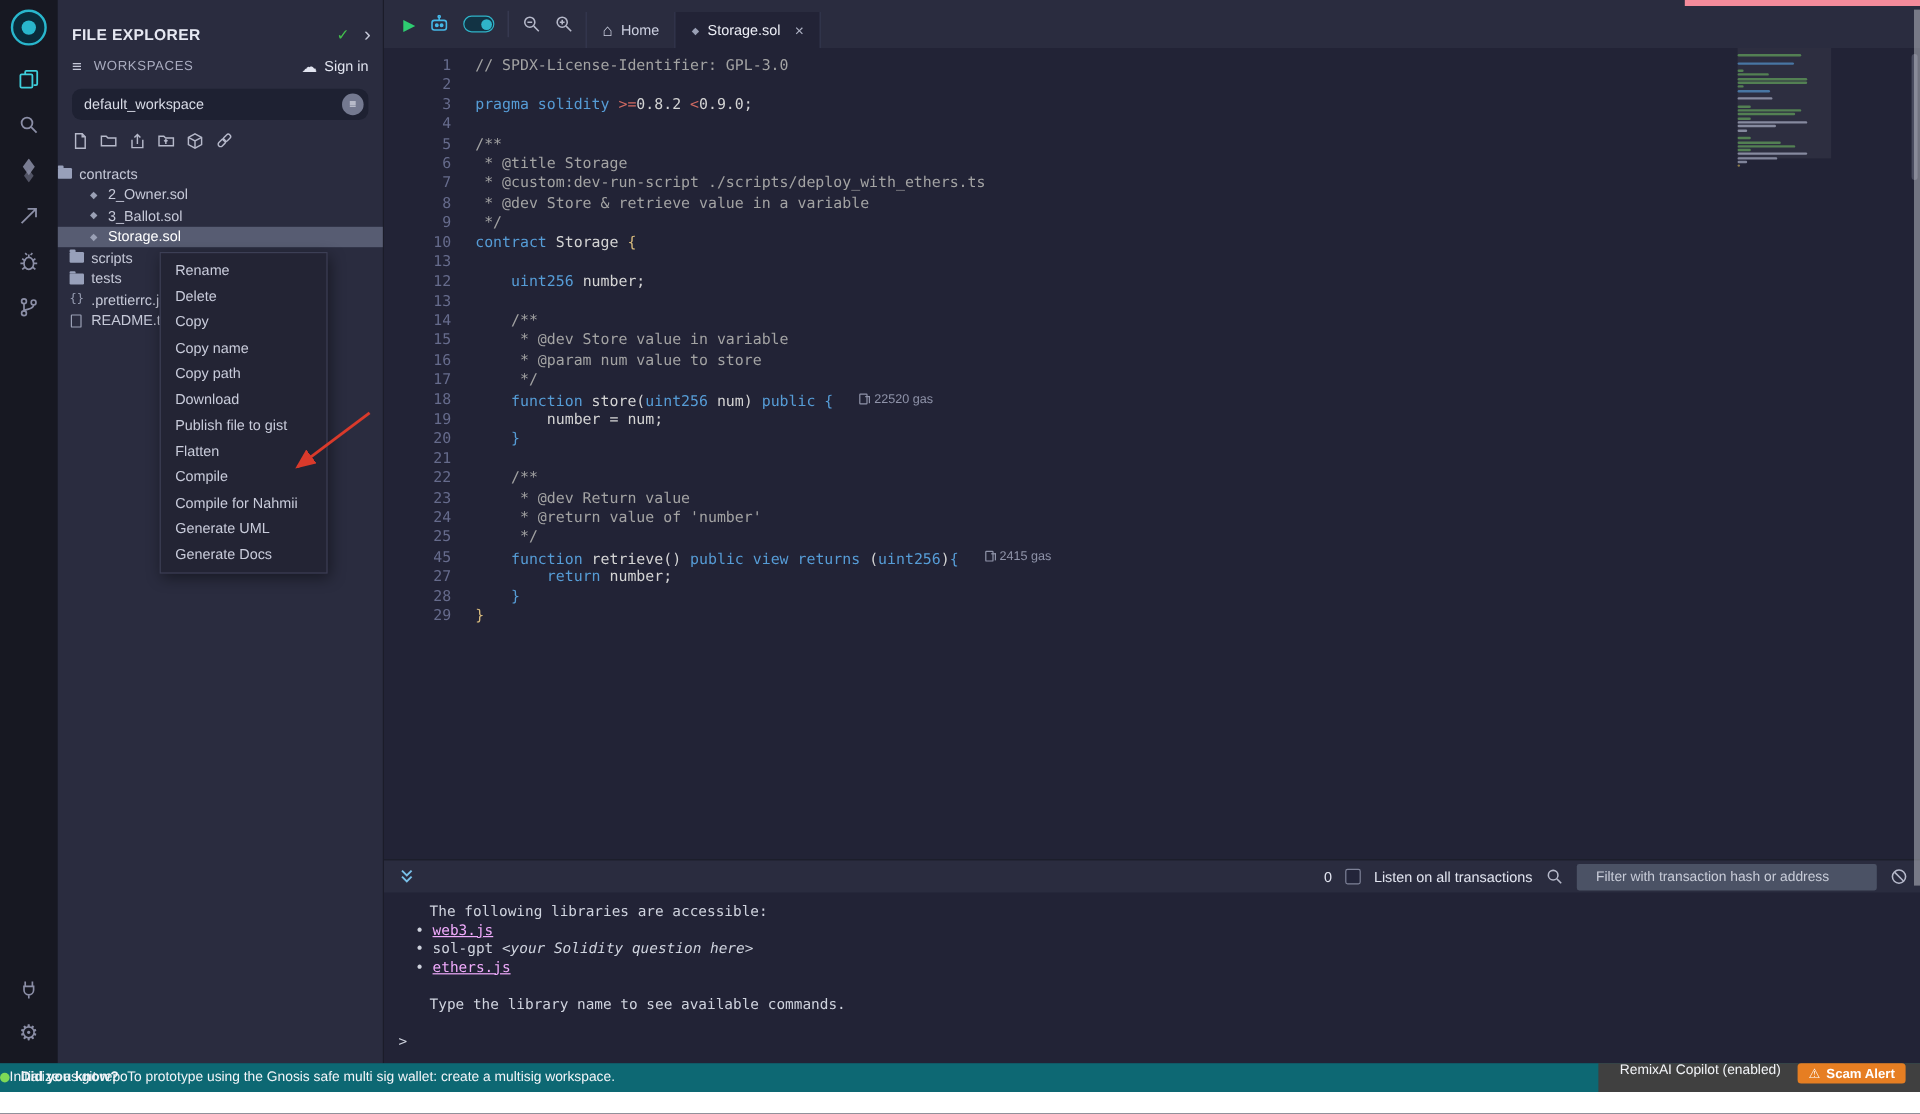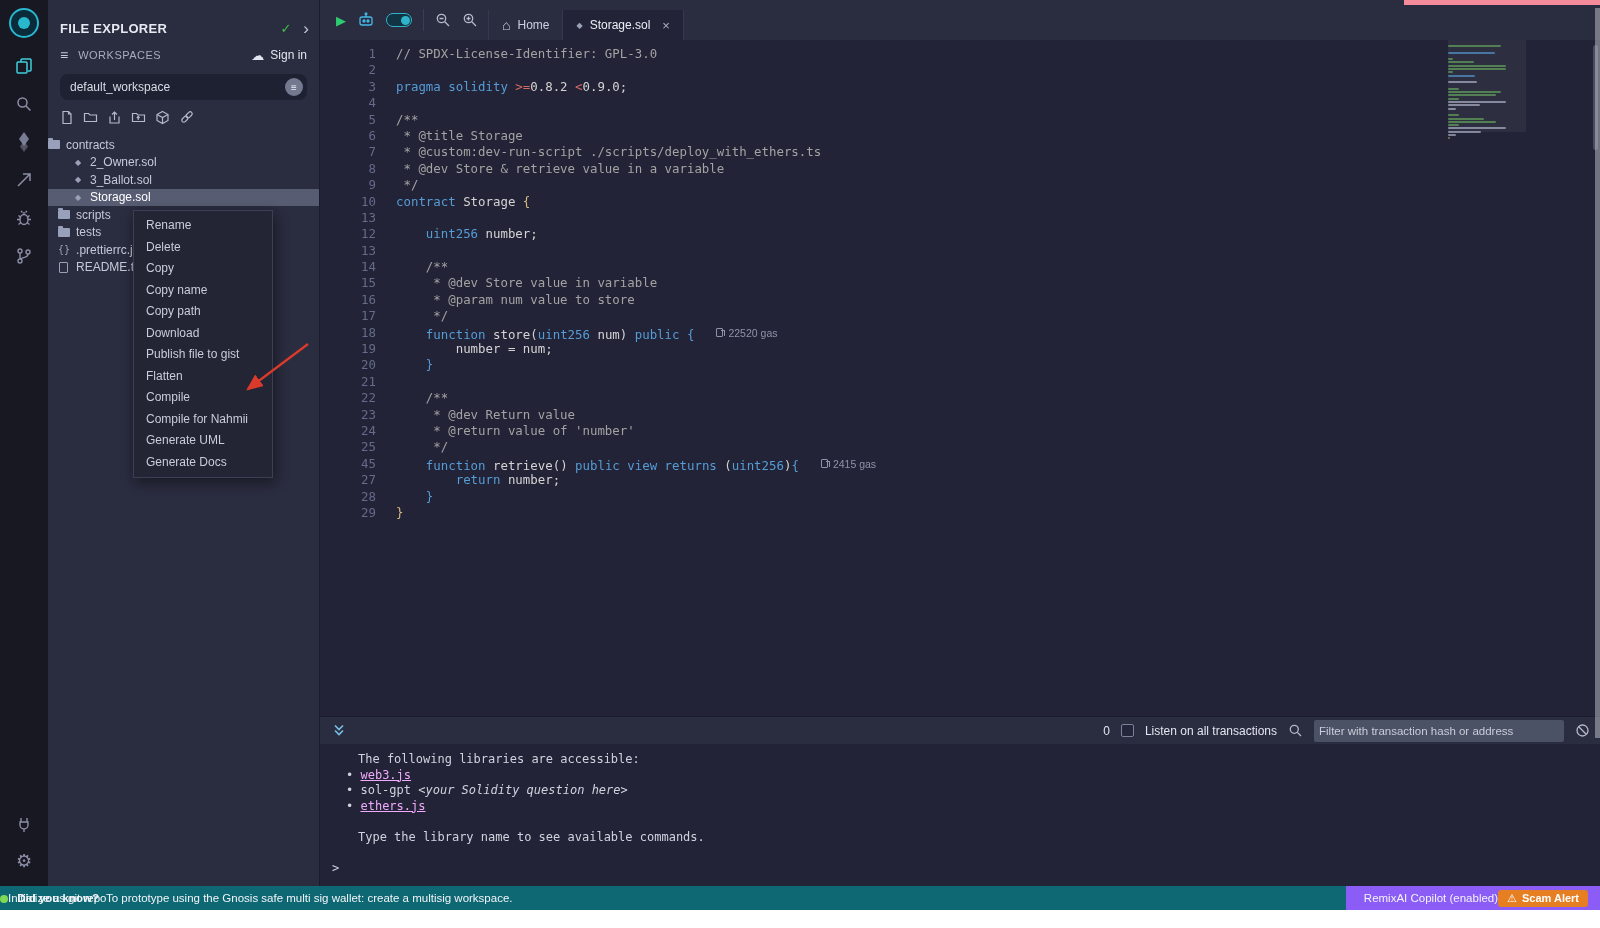--- a/index.html
+++ b/index.html
@@ -75,41 +75,41 @@
 .mm-line{height:2px;margin-bottom:1.3px;border-radius:1px}
 .edit-scroll{position:absolute;right:2px;top:5px;width:5px;height:105px;background:rgba(175,180,200,.28);border-radius:3px}
 
 
 .terminal-bar{position:absolute;top:716px;left:0;width:1280px;height:28px;background:#2a2c3f;border-top:1px solid #1b1c29;display:flex;align-items:center;padding:0 10px 0 12px}
 .tb-chevrons{cursor:pointer;display:flex;align-items:center}
 .tb-right{margin-left:auto;display:flex;align-items:center;gap:11px}
 .tb-count{color:#e2e5f0;font-size:12px}
 .checkbox{width:13px;height:13px;border:1px solid #7e8298;border-radius:2px;background:#23253a;cursor:pointer}
 .listen{color:#e2e5f0;font-size:12px}
-.filter-input{width:250px;height:22px;background:#4b5265;border:none;border-radius:2px;color:#e8eaf2;font-size:11.5px;padding:0 5px;outline:none;font-family:"Liberation Sans",sans-serif}
+.filter-input{width:250px;height:22px;background:#4b5265;border:none;border-radius:2px;color:#e8eaf2;font-size:11.5px;padding:0 16px;outline:none;font-family:"Liberation Sans",sans-serif}
 .filter-input::placeholder{color:#c9cdd9}
 .terminal{position:absolute;top:744px;left:0;width:1280px;height:142px;background:#222336;font-family:"DejaVu Sans Mono",monospace;font-size:12px;line-height:15.5px;color:#cfd3de;padding-top:8px}
 .term-line{white-space:pre}
 .pad0{padding-left:12px}.pad1{padding-left:38px}.pad2{padding-left:26px}
 .tt-pl{color:#cfd3de}
 .tt-link{color:#f0abfc;text-decoration:underline;cursor:pointer}
 .tt-it{color:#cfd3de;font-style:italic}
 
 
 .context-menu{position:absolute;left:133px;top:210px;width:140px;background:#232434;border:1px solid #3c3f55;box-shadow:2px 4px 12px rgba(0,0,0,.45);padding:4px 0;z-index:50}
 .menu-item{height:21.5px;line-height:21.5px;padding-left:12px;font-size:12px;color:#c9ccdb;cursor:pointer;white-space:nowrap}
 .arrow-svg{position:absolute;left:216px;top:332px;z-index:70;pointer-events:none}
 
 
 .status-bar{position:absolute;left:0;top:886px;width:1600px;height:24px;background:#0d6873;display:flex;align-items:center;font-size:11.5px;color:#f2f4f8;z-index:60}
 .sb-left{padding-left:8px;cursor:pointer}
 .sb-center{position:absolute;left:0;right:0;pointer-events:none}
 .sb-center b{margin:0 4px 0 2px}
 .bulb{width:8px;height:8px;border-radius:50%;background:#7ed957;display:inline-block;margin-right:4px;vertical-align:-1px}
-.sb-right{position:absolute;right:0;top:0;height:24px;display:flex;align-items:center;background:#8b5cf6;padding:0 12px 0 18px}
+.sb-right{position:absolute;right:0;top:0;height:24px;display:flex;align-items:flex-start;gap:14px;background:#404040;padding:0 12px 0 18px}
 .scam{display:inline-flex;align-items:center;gap:5px;background:#e67e22;color:#fff;border-radius:3px;padding:2px 9px;font-size:11px;font-weight:700;cursor:pointer}
 .scam .warn{font-size:11px;font-weight:400}
 
 
 .pink-strip{position:absolute;left:1404px;top:0;width:196px;height:5px;background:#f48b9b;z-index:90}
 .bottom-white{position:absolute;left:0;top:910px;width:1600px;height:18px;background:#fff;z-index:90}
 .page-scroll{position:absolute;right:0;top:8px;width:5px;height:730px;background:#d4d6de;opacity:.45;z-index:85}
 svg{display:block}
 </style>
 </head>

